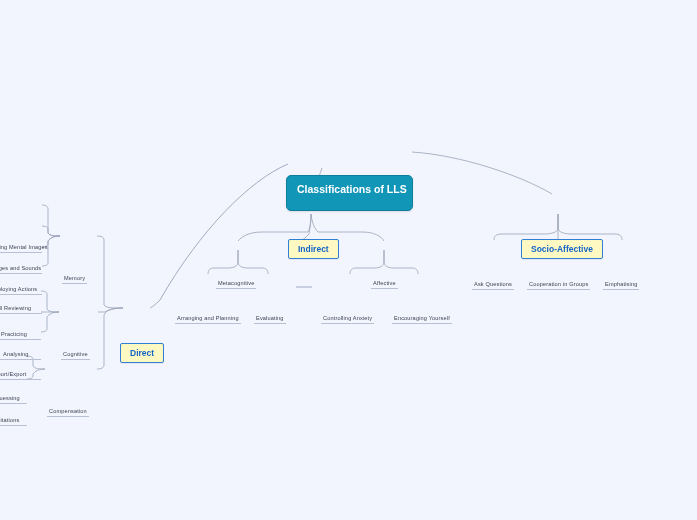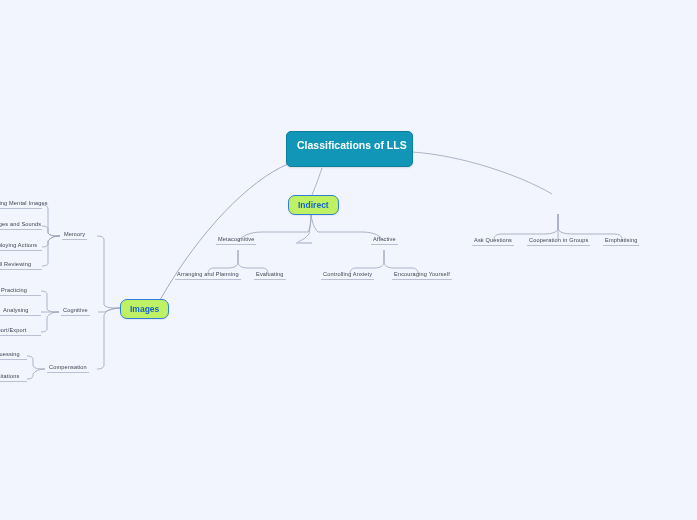--- a/index.html
+++ b/index.html
@@ -27,41 +27,42 @@
     height: 520px;
     pointer-events: none;
   }
   .node {
     position: absolute;
     box-sizing: border-box;
     white-space: nowrap;
     display: flex;
     align-items: center;
     justify-content: center;
+    margin-top: 44px;
   }
   
   .node.root {
     background: #1296b8;
     border: 1px solid #0e7e9b;
     border-radius: 5px;
     color: #ffffff;
     font-weight: bold;
     font-size: 10.5px;
     line-height: 14px;
     padding: 6px 10px;
     text-align: left;
     justify-content: flex-start;
     box-shadow: 0 1px 2px rgba(0,0,0,0.10);
   }
   .node.root .rootline { display: block; }
   
   .node.lvl1 {
-    background: #bef264;
+    background: #fef9c3;
     border: 1.6px solid #2f7fd4;
-    border-radius: 7px;
+    border-radius: 2px;
     color: #1565c8;
     font-weight: bold;
     font-size: 8.5px;
     padding: 4px 9px;
     box-shadow: 0 1px 1px rgba(0,0,0,0.06);
   }
   
   .node.plain {
     color: #3f4254;
     font-size: 5.6px;
@@ -129,27 +130,30 @@
       <path d="M 558 214 L 558 236 C 558 238, 558 239, 558 240"></path>
       <path d="M 558 214 L 558 228 C 558 232, 564 234, 572 234 L 614 234 C 620 234, 622 236, 622 240"></path>
     </g>
   </svg>
 
   <div class="node root" style="left:286px; top:131px; width:127px; height:36px; flex-direction:column; align-items:flex-start;">
     <span class="rootline">Classifications of LLS</span>
   </div>
 
   <div class="node lvl1" style="left:120px; top:299px;">
-    <span>Images</span>
+    <span>Direct</span>
   </div>
 
   <div class="node lvl1" style="left:288px; top:195px;">
     <span>Indirect</span>
   </div>
 
+  <div class="node lvl1" style="left:521px; top:195px;">
+    <span>Socio-Affective</span>
+  </div>
 
   <div class="node plain" style="left:62px; top:231px;">
     <span>Memory</span>
   </div>
 
   <div class="node plain" style="left:61px; top:307px;">
     <span>Cognitive</span>
   </div>
 
   <div class="node plain" style="left:47px; top:364px;">

